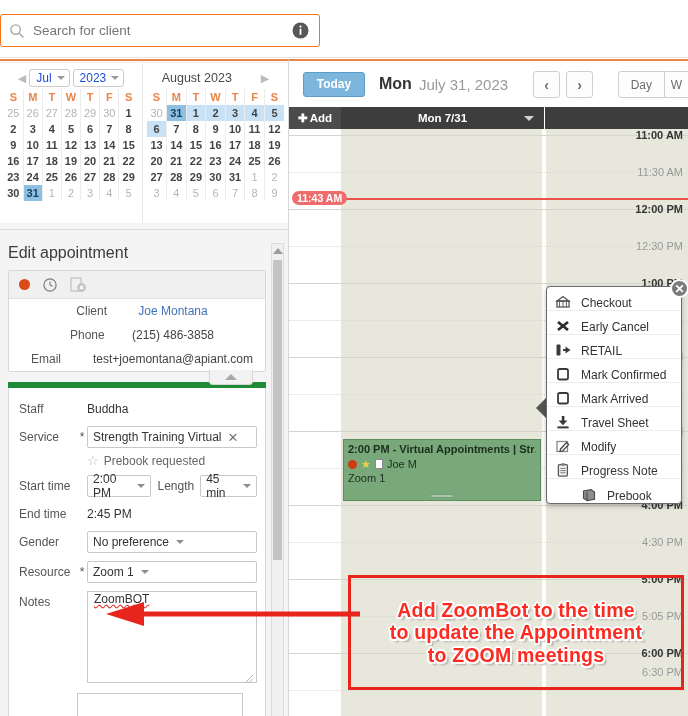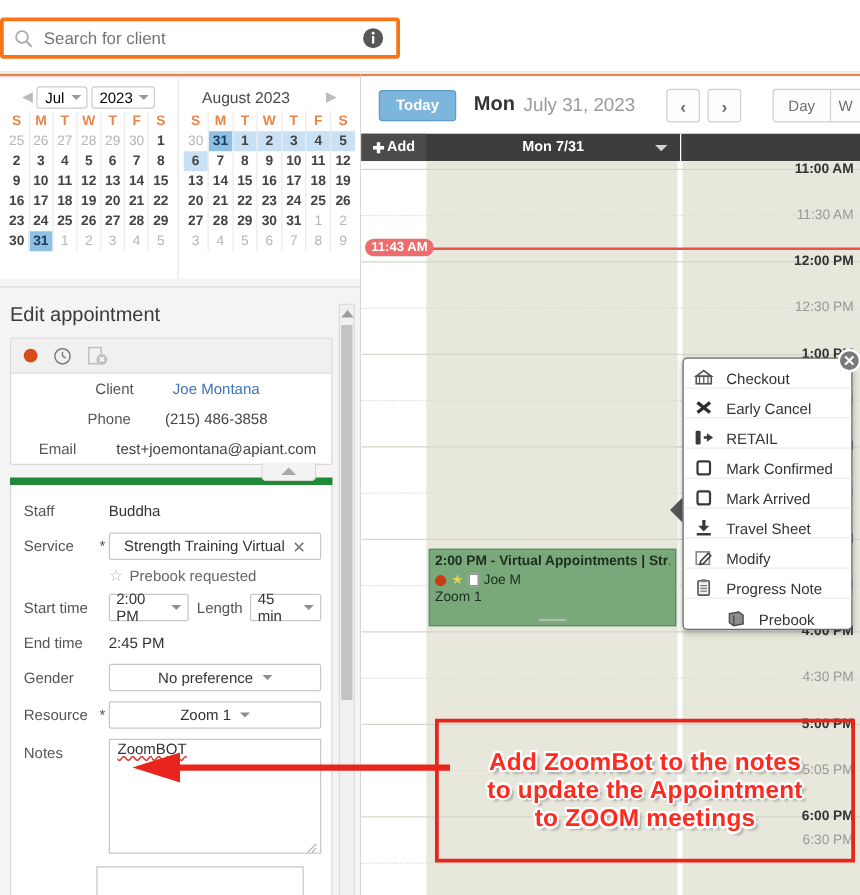--- a/index.html
+++ b/index.html
@@ -14,21 +14,21 @@
   }
   #root { position: relative; width: 688px; height: 716px; overflow: hidden; }
 
   
   .searchbar-wrap {
     position: absolute; left: 0; top: 0; width: 688px; height: 58px;
     background: #fff; border-bottom: 1px solid #e3e3e3;
   }
   .searchbox {
     position: absolute; left: 0px; top: 14px; width: 320px; height: 33px;
-    border: 3px solid #f97316; border-radius: 3px; background: #fff;
+    border: 1px solid #f97316; border-radius: 3px; background: #fff;
     display: flex; align-items: center;
   }
   .search-icon { margin-left: 8px; width: 16px; height: 16px; flex: 0 0 auto; }
   .search-input {
     flex: 1 1 auto; border: none; outline: none; background: transparent;
     font-family: "Liberation Sans", sans-serif; font-size: 13.5px; color: #8b8b8b;
     padding-left: 8px;
   }
   .info-icon { margin-right: 10px; width: 17px; height: 17px; flex: 0 0 auto; }
 
@@ -47,21 +47,21 @@
   
   .minical-row { position: absolute; left: 0; top: 2px; width: 288px; height: 160px; background: #fff; display: flex; }
   .minical { padding: 4px 4px 0 4px; }
   .minical.left { width: 143px; border-right: 1px solid #e6e6e6; }
   .minical.right { width: 145px; }
   .mc-head { display: flex; align-items: center; justify-content: center; height: 22px; gap: 3px; }
   .mc-title { font-size: 12.5px; color: #4a4a4a; font-weight: normal; }
   .mc-arrow { color: #bbbbbb; font-size: 11px; line-height: 1; user-select: none; }
   .mc-sel {
     display: inline-flex; align-items: center; border: 1px solid #cccccc; border-radius: 3px;
-    background: #fff; height: 18px; padding: 0 4px 0 6px; font-size: 12px; color: #000000; gap: 5px;
+    background: #fff; height: 18px; padding: 0 4px 0 6px; font-size: 12px; color: #1d4ed8; gap: 5px;
   }
   .mc-caret { width: 0; height: 0; border-left: 4px solid transparent; border-right: 4px solid transparent; border-top: 4px solid #9a9a9a; }
   table.mc-grid { border-collapse: collapse; width: 100%; table-layout: fixed; }
   table.mc-grid th {
     font-size: 11px; color: #e8864a; font-weight: bold; padding: 2px 0; text-align: center;
     border-right: 1px solid #ececec;
   }
   table.mc-grid th:last-child, table.mc-grid td:last-child { border-right: none; }
   table.mc-grid td {
     font-size: 11px; color: #444; font-weight: bold; padding: 2px 0; text-align: center;
@@ -108,21 +108,21 @@
   .green-bar { margin: 10px 22px 0 8px; height: 6px; background: #1f8b37; }
   .form { margin: 0 22px 0 8px; background: #fff; border: 1px solid #d8d8d8; border-top: none; padding: 8px 0 10px 0; }
   .frow { display: flex; align-items: center; padding: 4px 8px 4px 10px; font-size: 12px; min-height: 26px; }
   .frow .lbl { width: 58px; flex: 0 0 auto; color: #555; }
   .frow .req { width: 10px; flex: 0 0 auto; color: #555; text-align: center; }
   .frow .plain { color: #333; }
   .inp {
     border: 1px solid #c8c8c8; border-radius: 2px; background: #fff; height: 22px;
     display: inline-flex; align-items: center; padding: 0 5px; font-size: 12px; color: #333;
   }
-  .inp.grow { flex: 1 1 auto; justify-content: center; }
+  .inp.grow { flex: 1 1 auto; justify-content: flex-start; }
   .inp .xmark { color: #777; font-size: 13px; margin-left: 6px; }
   .caret-dn { width: 0; height: 0; border-left: 4px solid transparent; border-right: 4px solid transparent; border-top: 4px solid #8d8d8d; margin-left: 7px; }
   .req-note { display: flex; align-items: center; gap: 5px; padding: 1px 0 3px 78px; font-size: 12px; color: #666; }
   .star-out { font-size: 13px; color: #b9b9b9; }
   .notes-area {
     border: 1px solid #c8c8c8; background: #fff; width: 186px; height: 92px; position: relative;
   }
   .notes-text {
     padding: 4px 6px; font-size: 12px; color: #333;
     text-decoration: underline; text-decoration-style: wavy; text-decoration-color: #e03a2f;
@@ -715,21 +715,21 @@
             <line x1="6" y1="5.3" x2="6" y2="13.6" stroke="#4a4a4a" stroke-width="1.1"></line>
           </svg>
         </span>
         <span class="cl">Prebook</span>
       </div>
     </div>
 <div class="ctx-close">✕</div>
 
 <div class="anno">
   <div class="anno-text">
-    <div>Add ZoomBot to the notes</div>
+    <div>Add ZoomBot to the time</div>
     <div>to update the Appointment</div>
     <div>to ZOOM meetings</div>
   </div>
 </div>
 <div class="arrow-wrap">
   <svg viewBox="0 0 262 28" width="262" height="28">
     <line x1="262" y1="14" x2="42" y2="14" stroke="#e8251c" stroke-width="5"></line>
     <polygon points="8,14 46,2 46,26" fill="#e8251c"></polygon>
   </svg>
 </div>

